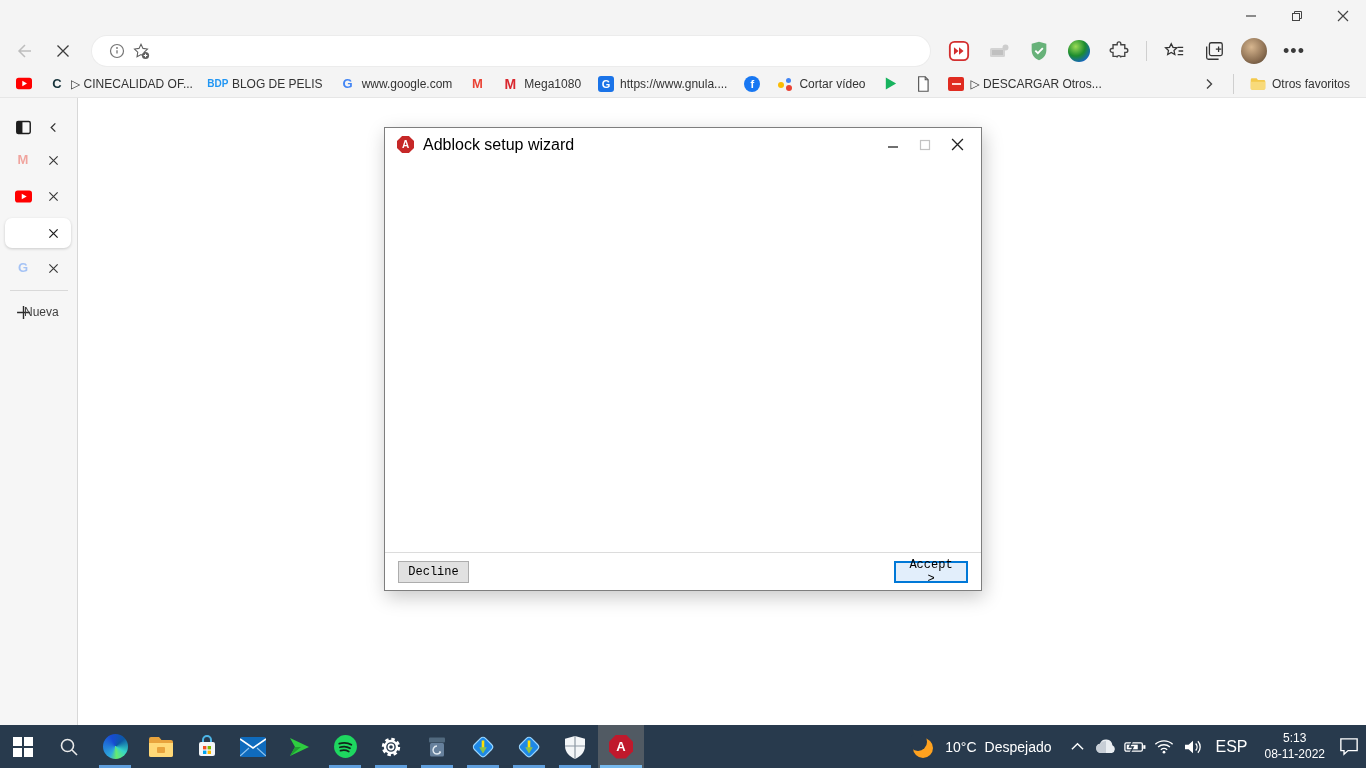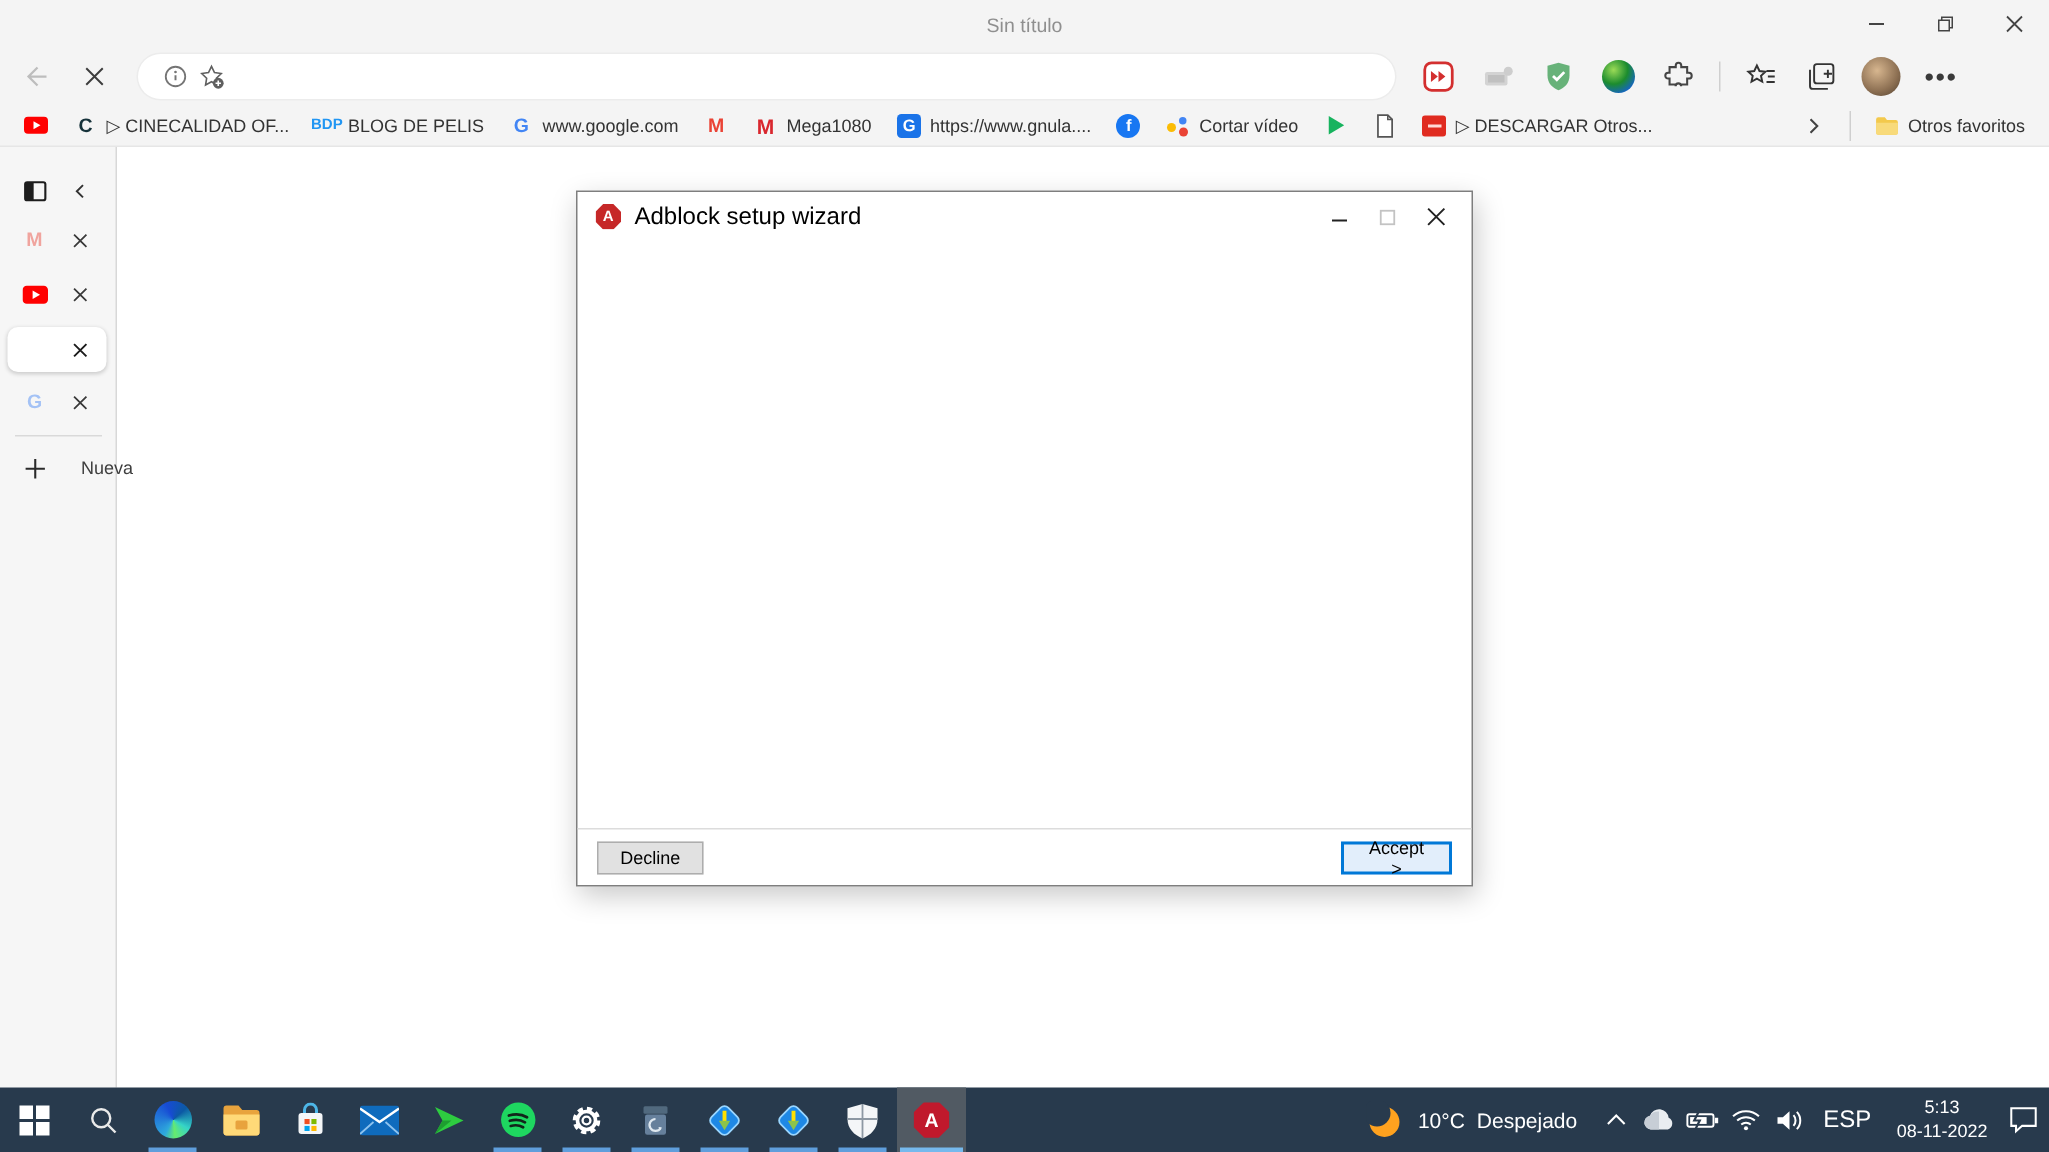--- a/index.html
+++ b/index.html
@@ -54,33 +54,33 @@
 
   
   .main{position:absolute;left:0;top:98px;width:1366px;height:627px;display:flex}
   .sidebar{position:relative;width:78px;height:100%;background:#f6f6f6;border-right:1px solid #d8d8d8}
   .side-row{position:absolute;left:0;width:78px;height:32px;display:flex;align-items:center}
   .side-fav{position:absolute;left:14px;width:18px;height:18px;display:flex;align-items:center;justify-content:center}
   .side-close{position:absolute;left:45px;width:16px;height:16px;display:flex;align-items:center;justify-content:center}
   .faded{opacity:.45}
   .active-tab-card{position:absolute;left:5px;top:120px;width:66px;height:30px;background:#fff;border-radius:7px;box-shadow:0 1px 3px rgba(0,0,0,.18)}
   .side-divider{position:absolute;left:10px;top:192px;width:58px;height:1px;background:#d9d9d9}
-  .newtab-label{font-size:12px;color:#3f3f3f;position:absolute;left:54px;white-space:nowrap;overflow:hidden;width:38px}
+  .newtab-label{font-size:12px;color:#3f3f3f;position:absolute;left:24px;white-space:nowrap;overflow:hidden;width:38px}
   .content{flex:1;background:#fff}
 
   
   .dialog{position:absolute;left:384px;top:127px;width:598px;height:464px;background:#fff;border:1px solid #7e7e7e;box-shadow:2px 6px 18px rgba(0,0,0,.22);display:flex;flex-direction:column}
   .dlg-titlebar{height:33px;display:flex;align-items:center;padding-left:12px;position:relative}
   .dlg-icon{width:17px;height:17px;background:#c62828;clip-path:polygon(30% 0,70% 0,100% 30%,100% 70%,70% 100%,30% 100%,0 70%,0 30%);display:flex;align-items:center;justify-content:center;color:#fff;font-size:10px;font-weight:bold}
   .dlg-title{font-size:16px;color:#000;margin-left:9px}
   .dlg-controls{position:absolute;right:8px;top:0;height:33px;display:flex;align-items:center}
   .dlg-ctl{width:32px;height:26px;display:flex;align-items:center;justify-content:center}
   .dlg-body{flex:1}
   .dlg-footer{height:38px;border-top:1px solid #dcdcdc;display:flex;align-items:center;justify-content:space-between;padding:0 13px}
-  .btn{font-size:12px;height:22px;padding:0 12px;display:flex;align-items:center;justify-content:center;font-family:Liberation Sans, sans-serif}
+  .btn{font-size:12px;height:22px;padding:0 12px;display:flex;align-items:center;justify-content:center;font-family:Liberation Mono, monospace}
   .btn-decline{background:#e1e1e1;border:1px solid #adadad;color:#000;width:71px}
   .btn-accept{background:#e2eefb;border:2px solid #0078d7;color:#000;width:74px}
 
   
   .taskbar{position:absolute;left:0;bottom:0;width:1366px;height:43px;background:#283a4d;display:flex;align-items:stretch}
   .tb-btn{position:relative;width:46px;display:flex;align-items:center;justify-content:center}
   .tb-btn.running::after{content:"";position:absolute;left:7px;right:7px;bottom:0;height:3px;background:#5f9edc}
   .tb-btn.active{background:#515a63}
   .tb-btn.active::after{left:2px;right:2px;background:#76b9ed}
   .winlogo{display:grid;grid-template-columns:9px 9px;grid-template-rows:9px 9px;gap:2px}
@@ -95,21 +95,20 @@
   .tray-ic{width:22px;height:22px;display:flex;align-items:center;justify-content:center}
   .lang{font-size:16px;font-weight:normal;padding:0 4px}
   .clock{font-size:12px;text-align:center;line-height:1.3;padding:0 6px;white-space:nowrap}
 </style>
 </head>
 <body>
 
 <div class="screen">
 
   <header class="titlebar">
-    <div class="title">Sin título</div>
     <div class="win-controls">
       <div class="win-btn">
         <svg width="12" height="12" viewBox="0 0 12 12">
             <path d="M1 6h10" stroke="#444" stroke-width="1.2"></path>
           </svg>
       </div>
       <div class="win-btn">
         <svg width="12" height="12" viewBox="0 0 12 12" fill="none">
             <rect x="1.5" y="3.5" width="7" height="7" stroke="#444"></rect>
             <path d="M3.5 3.5v-2h7v7h-2" stroke="#444"></path>

